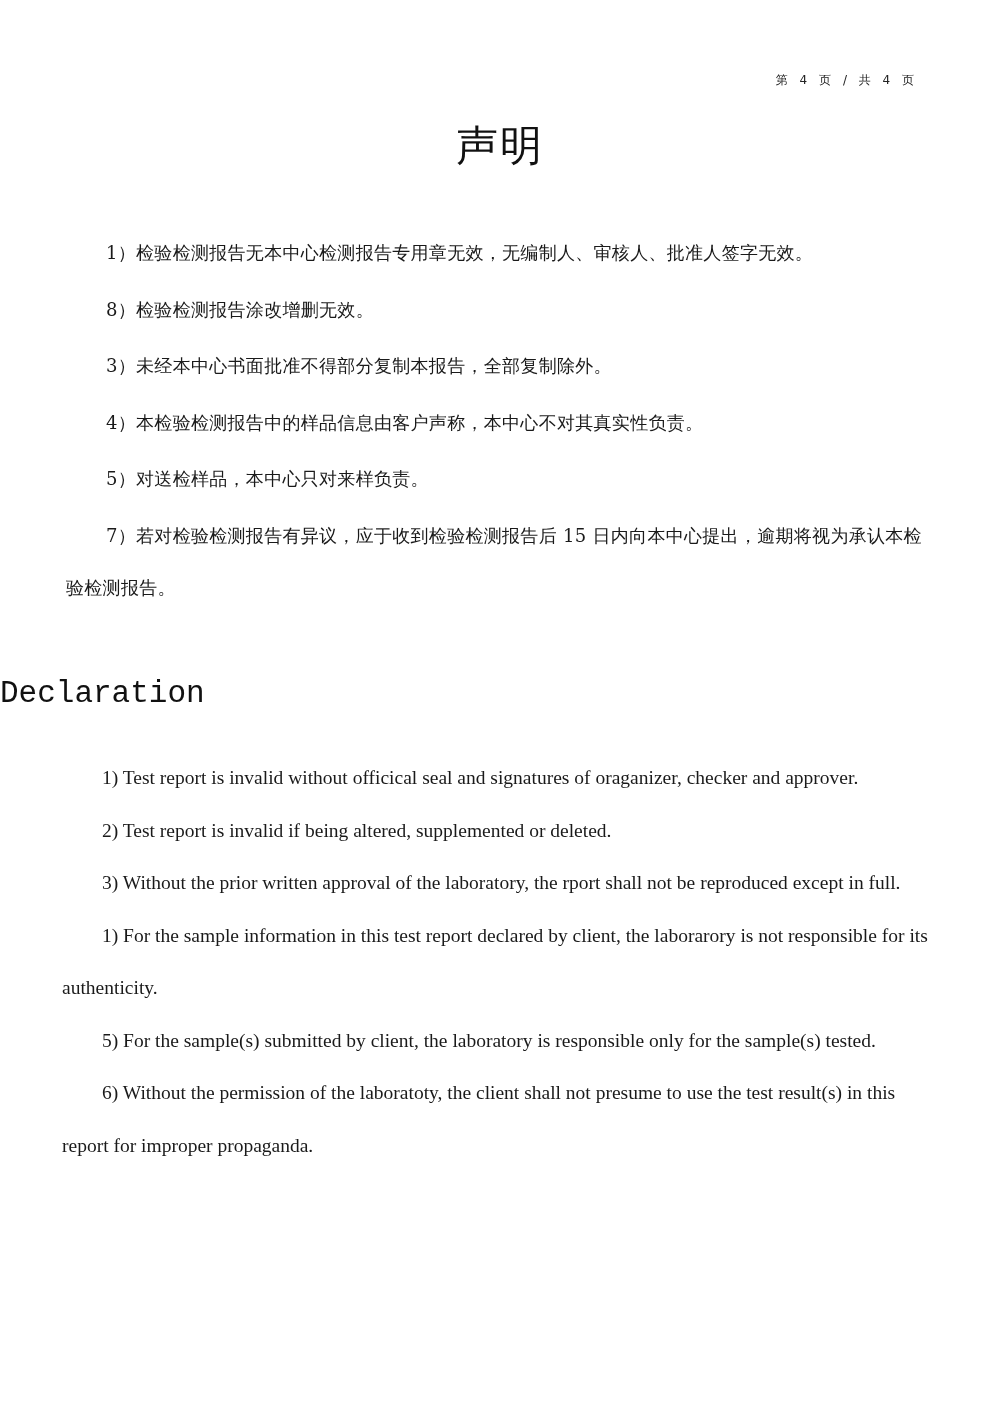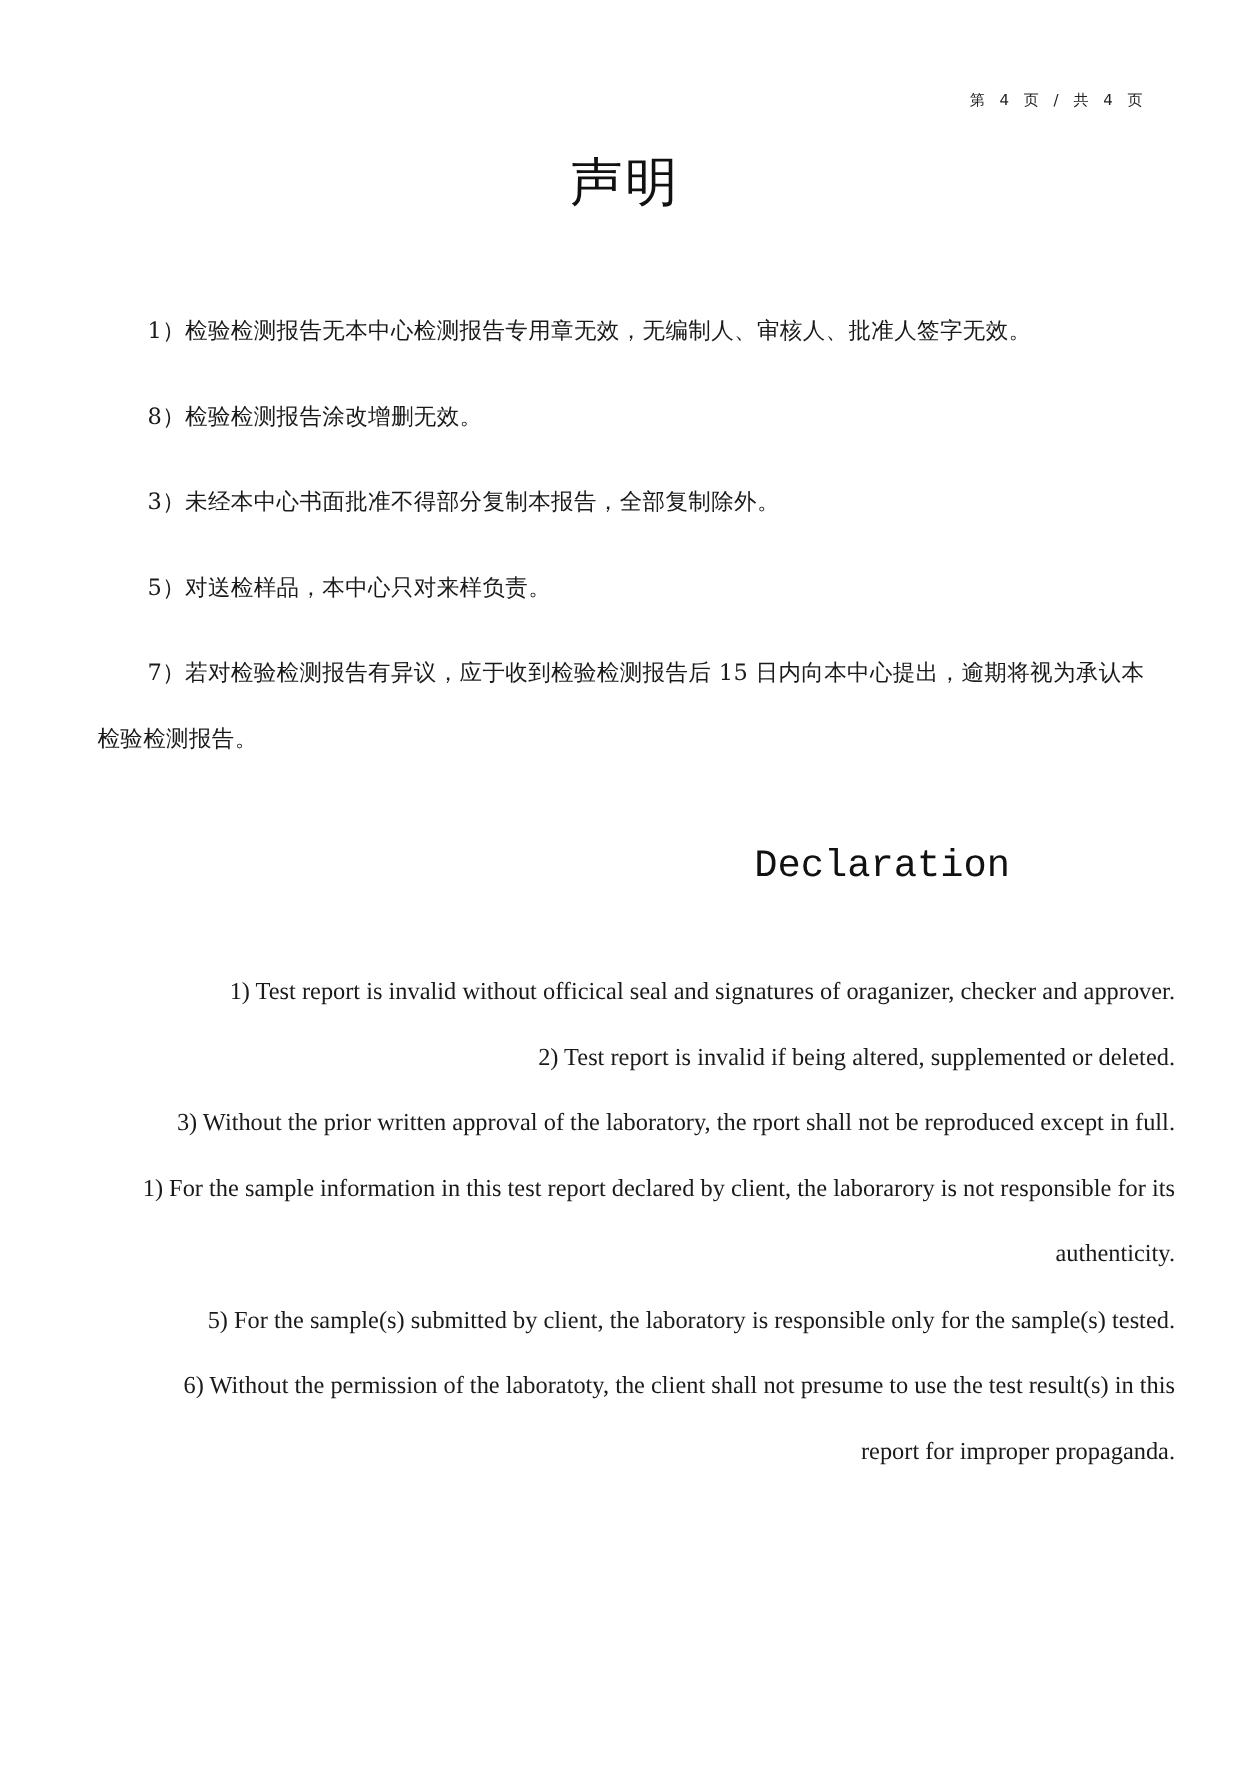--- a/index.html
+++ b/index.html
@@ -40,39 +40,38 @@
       top: 223px;
       left: 62px;
       width: 876px;
     }
     .cn-item {
       font-size: 18px;
       line-height: 52.5px;
       text-indent: 40px;
       font-family: "DejaVu Serif", serif;
       color: #1a1a1a;
-      margin: 16px;
+      margin: 4px;
       letter-spacing: 0.3px;
     }
     .title-en {
       position: absolute;
       top: 676px;
       left: 0;
       width: 808px;
-      text-align: right;
+      text-align: left;
       font-size: 31px;
       font-family: "Liberation Mono", "DejaVu Sans Mono", monospace;
       color: #111;
     }
     .en-list {
       position: absolute;
-      top: 768px;
+      top: 752px;
       left: 62px;
       width: 878px;
-      text-align: right;
     }
     .en-item {
       font-size: 19.5px;
       line-height: 52.5px;
       text-indent: 40px;
       font-family: "Liberation Serif", serif;
       color: #1a1a1a;
       margin: 0;
     }
   </style>
@@ -80,20 +79,21 @@
 <body>
 
 <div class="page-number">第 4 页 / 共 4 页</div>
 
 <h1 class="title-cn" style="margin:0;font-weight:normal;">声明</h1>
 
 <div class="cn-list">
   <p class="cn-item">1）检验检测报告无本中心检测报告专用章无效，无编制人、审核人、批准人签字无效。</p>
   <p class="cn-item">8）检验检测报告涂改增删无效。</p>
   <p class="cn-item">3）未经本中心书面批准不得部分复制本报告，全部复制除外。</p>
+  <p class="cn-item">4）本检验检测报告中的样品信息由客户声称，本中心不对其真实性负责。</p>
   <p class="cn-item">5）对送检样品，本中心只对来样负责。</p>
   <p class="cn-item">7）若对检验检测报告有异议，应于收到检验检测报告后 15 日内向本中心提出，逾期将视为承认本检验检测报告。</p>
 </div>
 
 <h2 class="title-en" style="margin:0;font-weight:normal;">Declaration</h2>
 
 <div class="en-list">
   <p class="en-item">1) Test report is invalid without officical seal and signatures of oraganizer, checker and approver.</p>
   <p class="en-item">2) Test report is invalid if being altered, supplemented or deleted.</p>
   <p class="en-item">3) Without the prior written approval of the laboratory, the rport shall not be reproduced except in full.</p>

